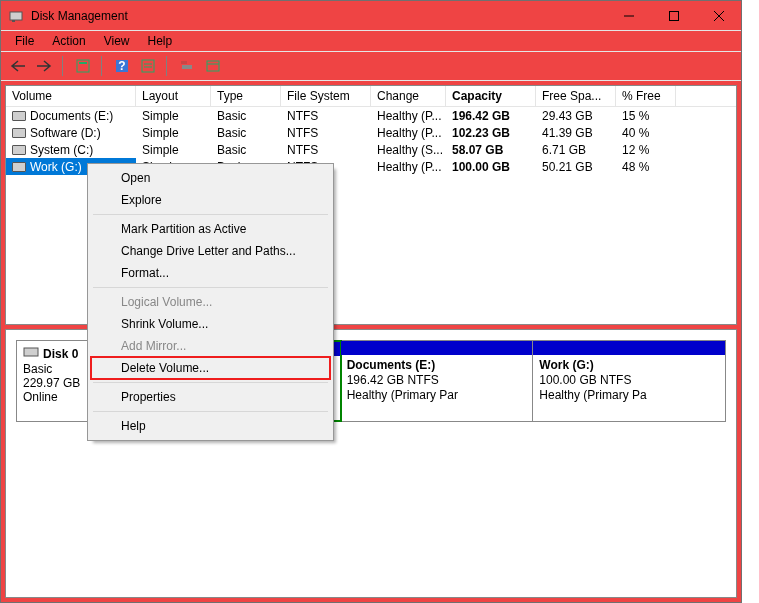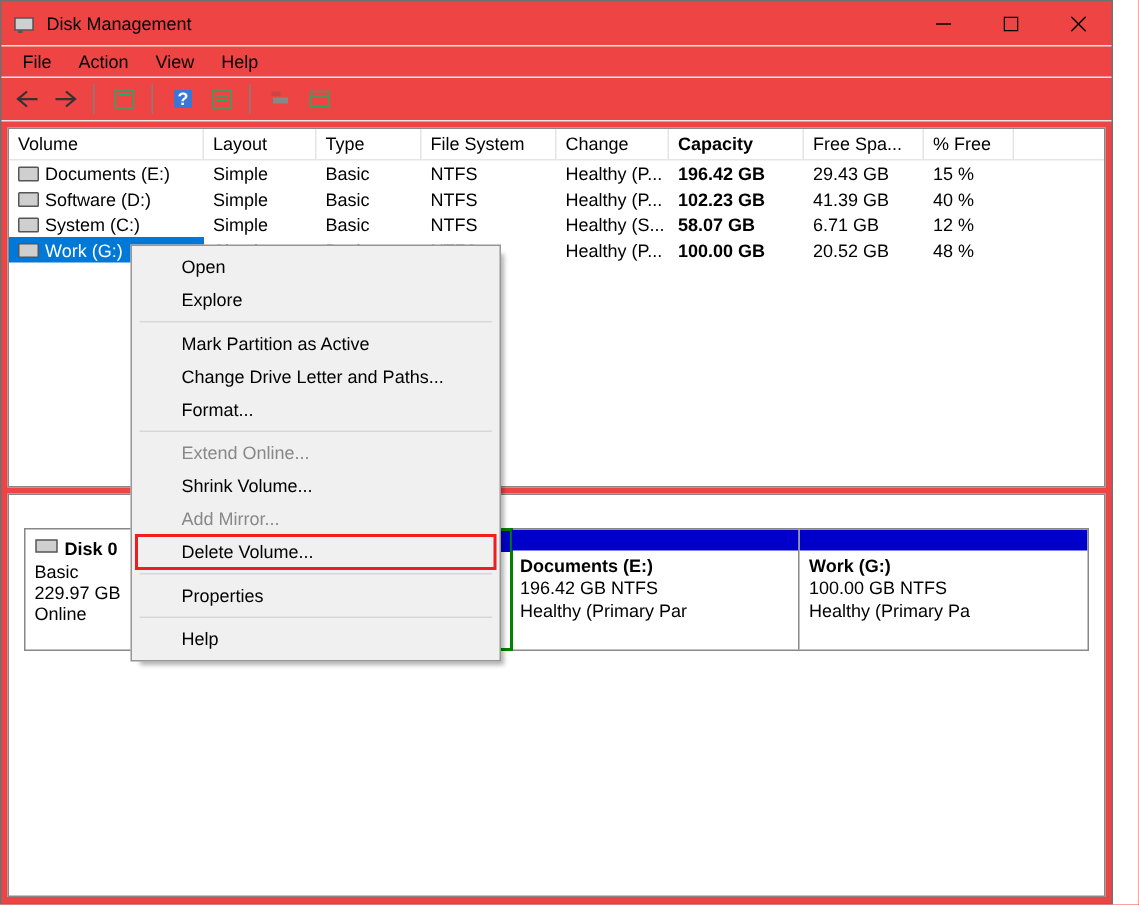--- a/index.html
+++ b/index.html
@@ -21,21 +21,21 @@
   .vol-header { display: flex; border-bottom: 1px solid #e5e5e5; background: #fff;}
   .vol-header div { padding: 3px 6px; border-right: 1px solid #e5e5e5; white-space: nowrap; overflow: hidden;}
   .vol-rows {  }
   .vol-row { display: flex; }
   .vol-row div { padding: 1.5px 6px; white-space: nowrap; overflow: hidden; }
   .vol-row.selected { }
   .vol-row.selected .c0 { background: #0078d7; color: #fff;}
   .vol-icon { display:inline-block; width:14px; height:10px; background:#cfcfcf; border:1px solid #555; border-radius:1px; margin-right:4px; vertical-align:middle;}
   .c0{width:130px;} .c1{width:75px;} .c2{width:70px;} .c3{width:90px;} .c4{width:75px;} .c5{width:90px;font-weight:bold;} .c6{width:80px;} .c7{width:60px;}
   .graphic { flex: 1; padding: 10px;}
-  .disk-row { display: flex; height: 82px; margin-top:12px;}
+  .disk-row { display: flex; height: 82px; }
   .disk-label { width: 85px; border: 1px solid #888; border-right: none; padding: 4px 6px;}
   .disk-label .dl-name { font-weight: bold; }
   .parts { display: flex; border: 1px solid #888; flex:1;}
   .part { border-right: 1px solid #888; display:flex; flex-direction:column; overflow:hidden; position:relative;}
   .part:last-child { border-right: none;}
   .part-head { height: 14px; flex-shrink:0;}
   .blue { background: #0000cb;}
   .green-d { background: #008400;}
   .green-l { background: #00ff00;}
   .part-body { padding: 3px 6px; white-space: nowrap; overflow:hidden; line-height:1.25;}
@@ -180,21 +180,21 @@
             <div class="c6">6.71 GB</div>
             <div class="c7">12 %</div>
           </div>
           <div class="vol-row selected">
             <div class="c0"><span class="vol-icon"></span><span>Work (G:)</span></div>
             <div class="c1">Simple</div>
             <div class="c2">Basic</div>
             <div class="c3">NTFS</div>
             <div class="c4">Healthy (P...</div>
             <div class="c5">100.00 GB</div>
-            <div class="c6">20.52 GB</div>
+            <div class="c6">50.21 GB</div>
             <div class="c7">48 %</div>
           </div>
         </div>
     </div>
 
     <div class="panel graphic">
       <div class="disk-row">
         <div class="disk-label">
           <div style="display:flex;align-items:center;gap:4px;">
             <span><svg width="16" height="14">
@@ -248,21 +248,21 @@
   </div>
 
   <div class="ctx-menu" id="ctx">
       <div class="ctx-item">Open</div>
       <div class="ctx-item">Explore</div>
       <div class="ctx-sep"></div>
       <div class="ctx-item">Mark Partition as Active</div>
       <div class="ctx-item">Change Drive Letter and Paths...</div>
       <div class="ctx-item">Format...</div>
       <div class="ctx-sep"></div>
-      <div class="ctx-item disabled">Extend Online...</div>
+      <div class="ctx-item disabled">Logical Volume...</div>
       <div class="ctx-item">Shrink Volume...</div>
       <div class="ctx-item disabled">Add Mirror...</div>
       <div class="ctx-item highlight">Delete Volume...</div>
       <div class="ctx-sep"></div>
       <div class="ctx-item">Properties</div>
       <div class="ctx-sep"></div>
       <div class="ctx-item">Help</div>
     </div>
 
 </div>

